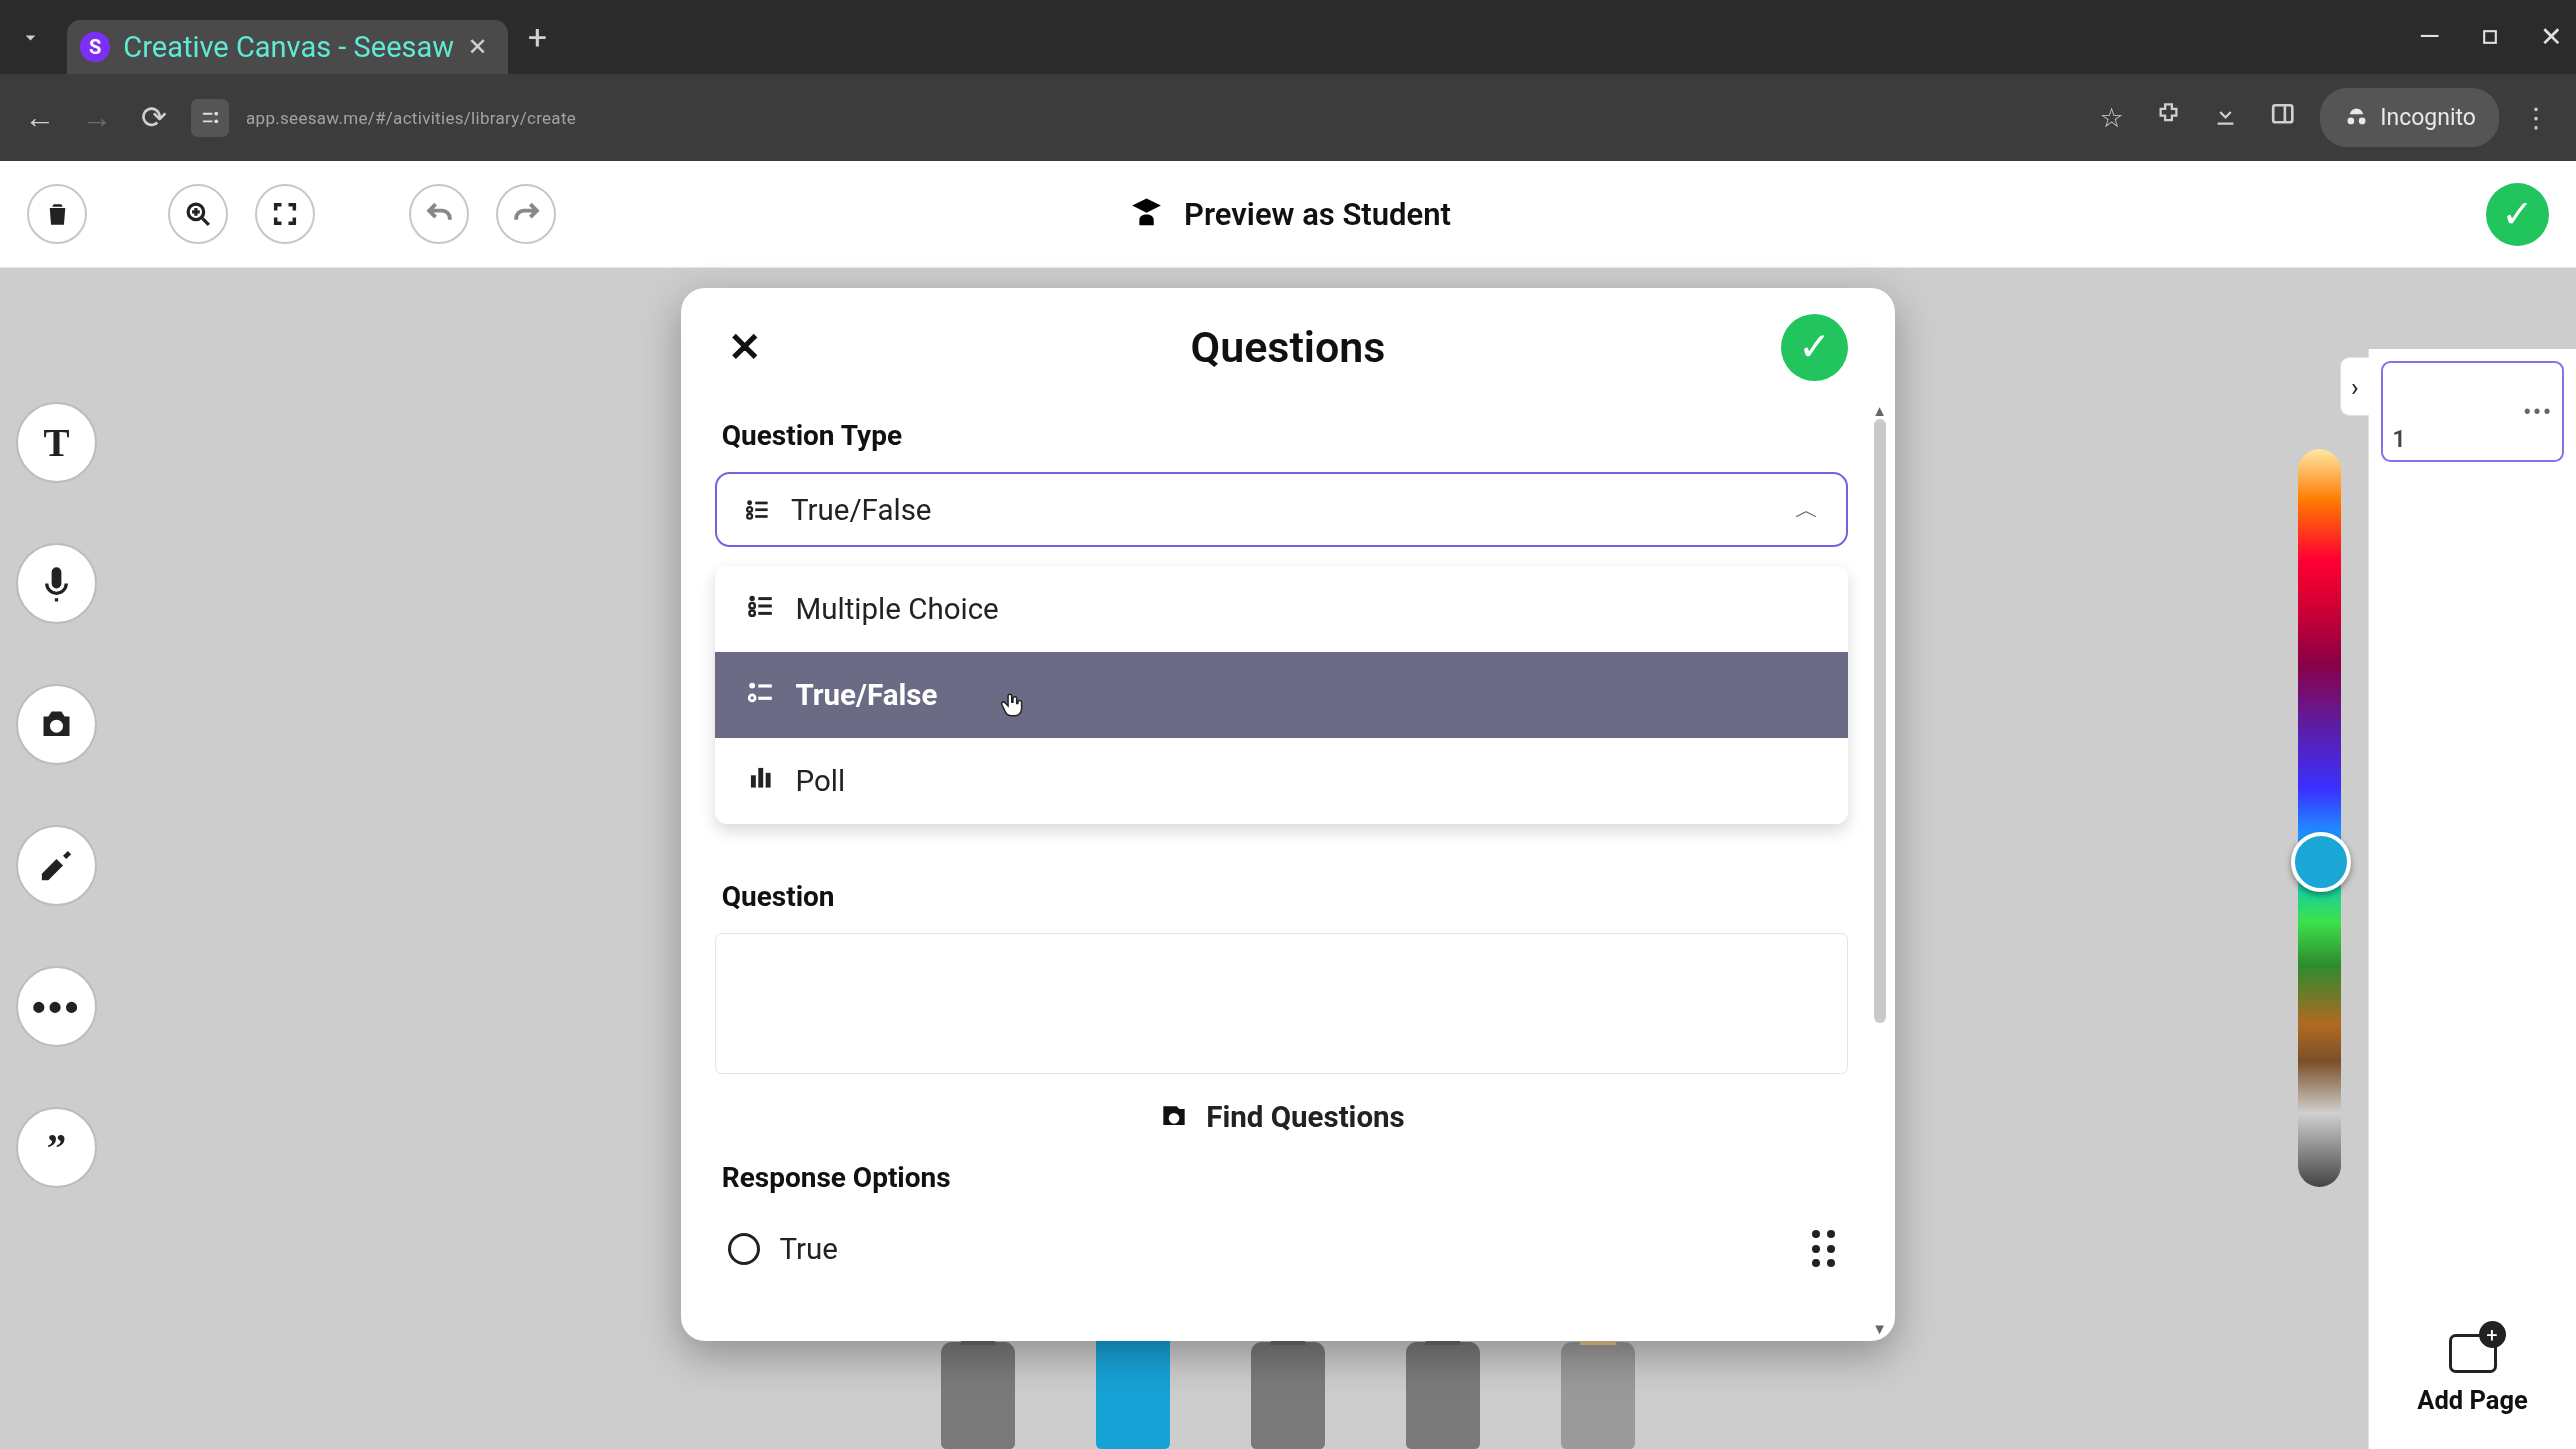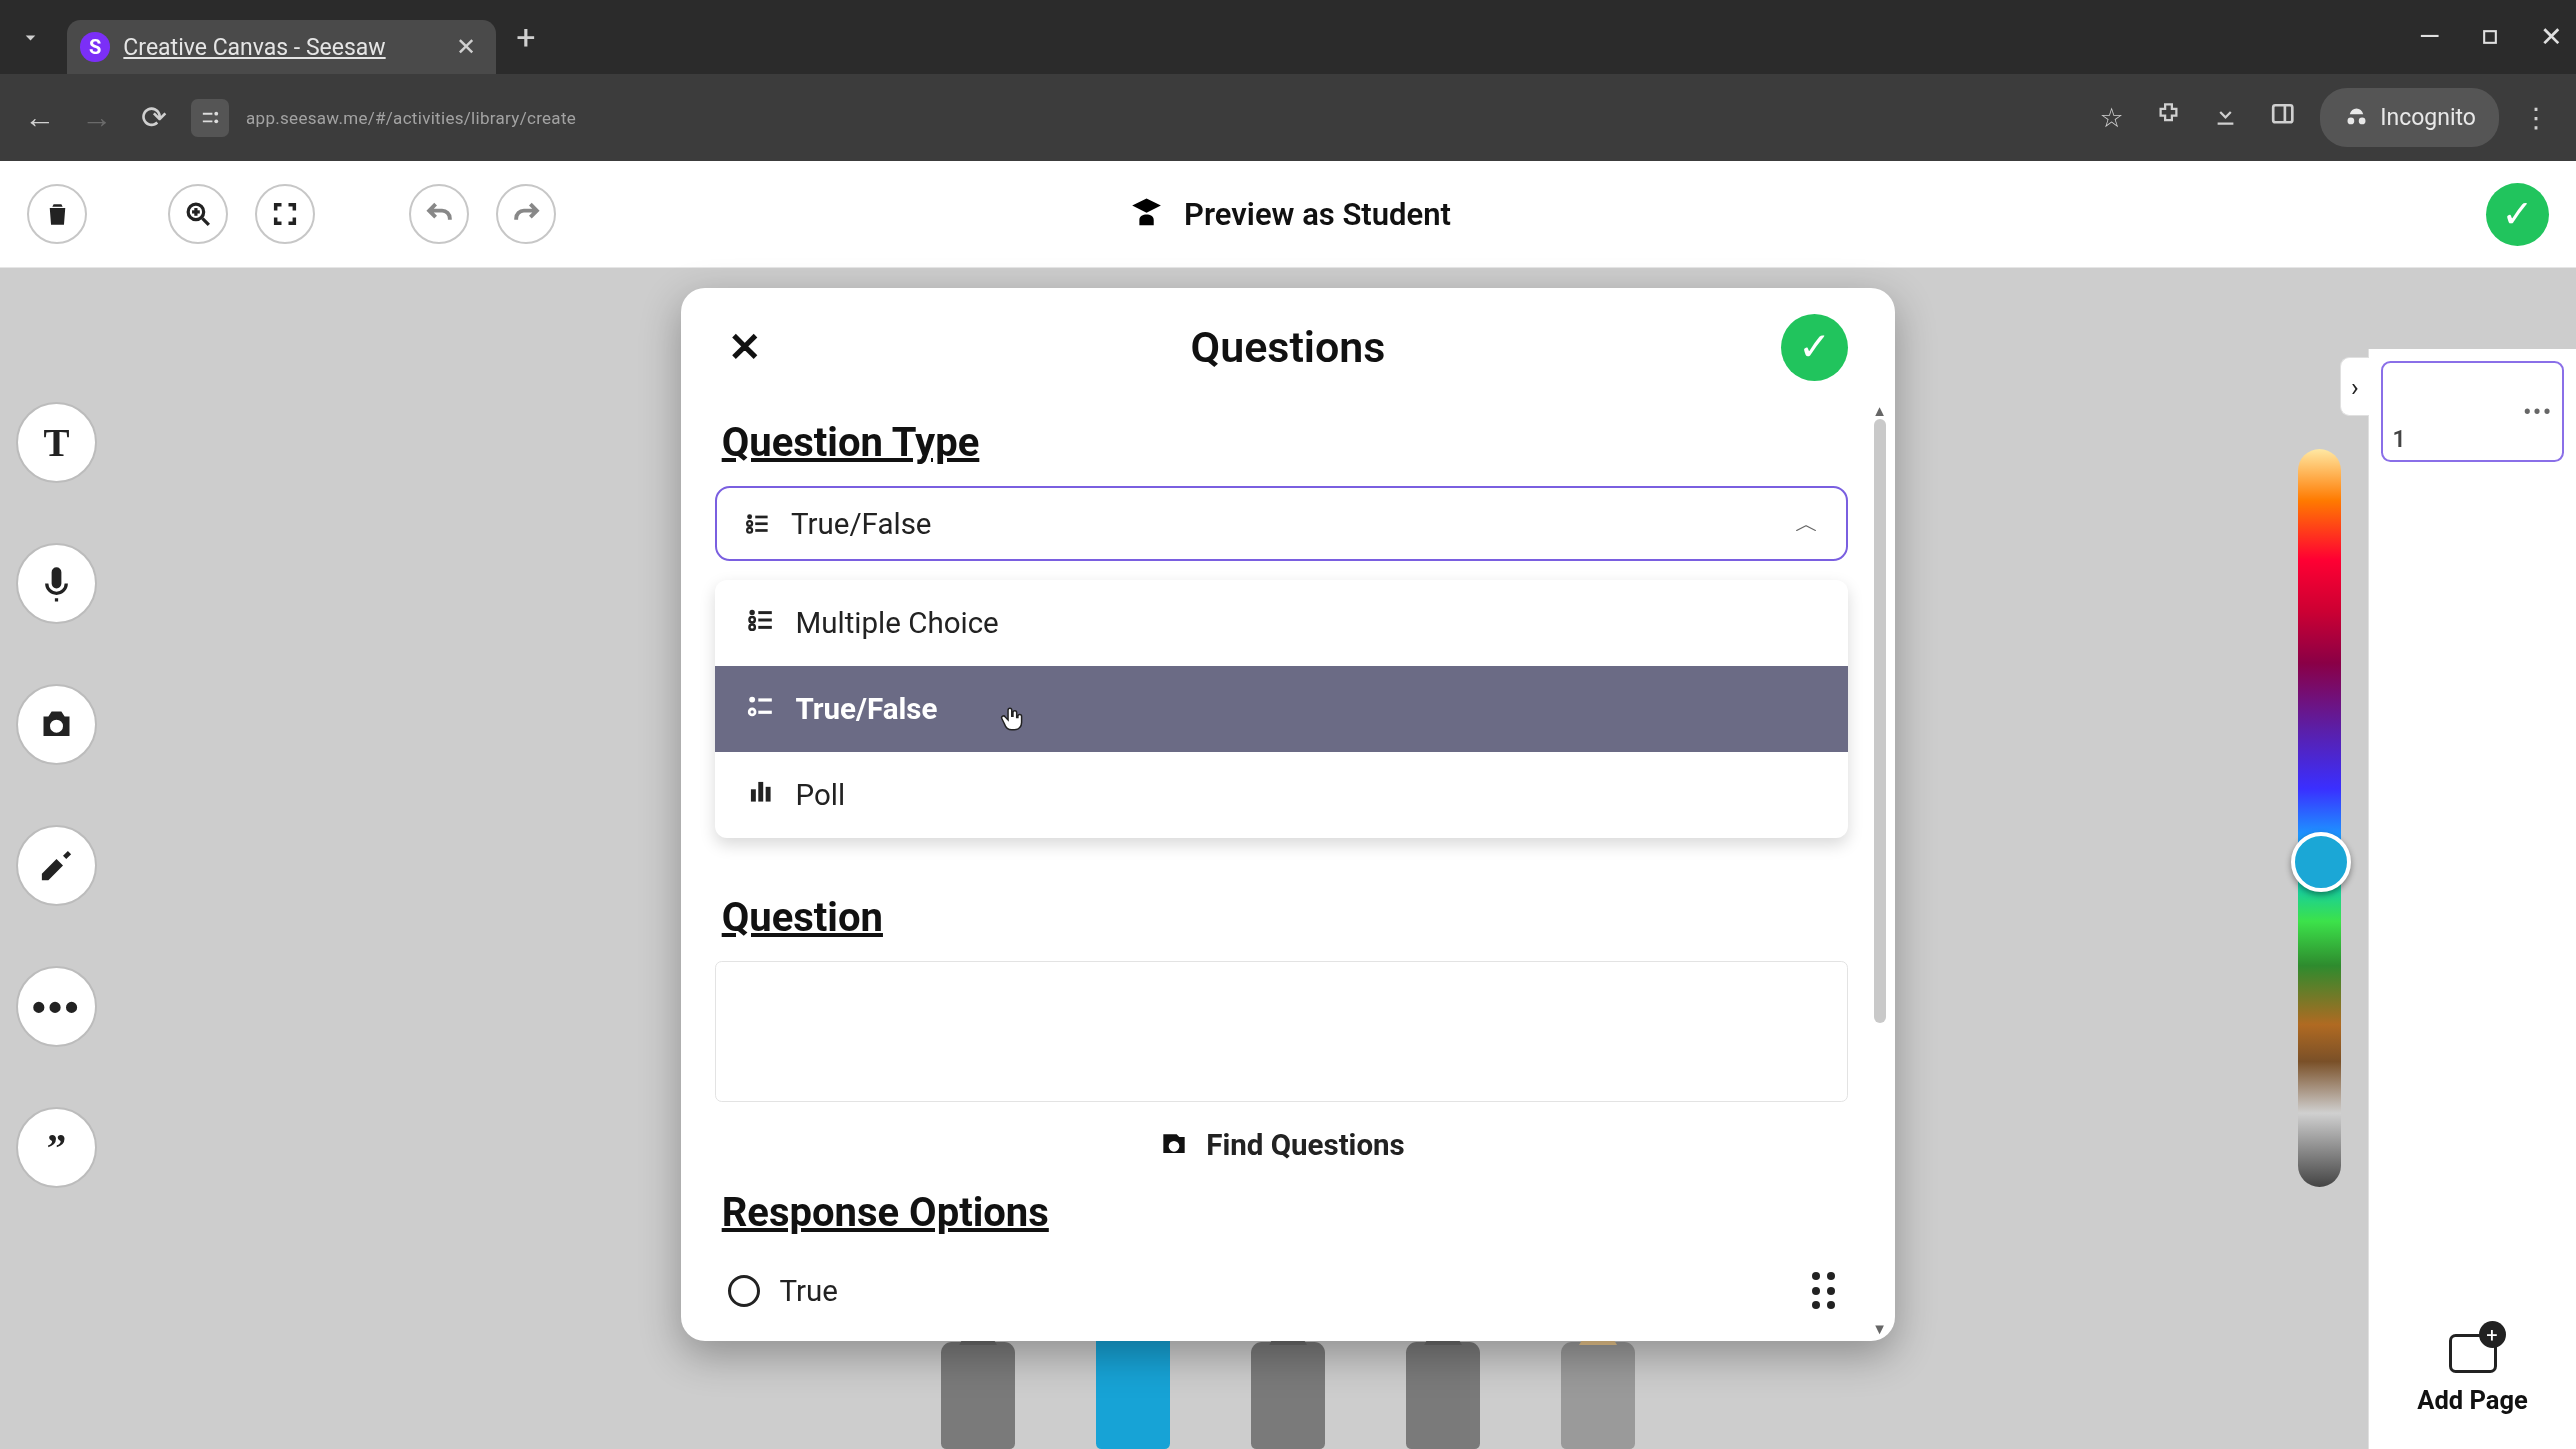--- a/index.html
+++ b/index.html
@@ -4,21 +4,21 @@
 <style>
   * { box-sizing: border-box; margin: 0; padding: 0; font-family: -apple-system, BlinkMacSystemFont, "Segoe UI", Roboto, Arial, sans-serif; }
   html, body { width: 2576px; height: 1449px; overflow: hidden; background: #fff; }
 
   
   .browser { width: 100%; height: 100%; display: flex; flex-direction: column; background:#2b2b2b; }
   .tabbar { height: 74px; background:#2b2b2b; display:flex; align-items:flex-end; padding: 0 13.4px 0 6.7px; gap: 13.4px; }
   .tab-dropdown { width:47px; height:47px; display:flex; align-items:center; justify-content:center; color:#d0d0d0; font-size:27px; cursor:pointer; align-self:center;}
   .tab { display:flex; align-items:center; background:#4a4a4a; border-radius:13.4px 13.4px 0 0; height:54px; padding:0 20px 0 13.4px; gap:13.4px; min-width:429px; }
   .favicon { width:29.5px; height:29.5px; border-radius:50%; background:#7b2ff7; color:#fff; display:flex; align-items:center; justify-content:center; font-weight:700; font-size:20px; }
-  .tab-title { color:#e5e5e5; font-size:23px; flex:1;text-decoration:underline; }
+  .tab-title { color:#5eead4; font-size:29px; flex:1; }
   .tab-close { color:#cfcfcf; font-size:24px; cursor:pointer; }
   .new-tab { color:#d0d0d0; font-size:34px; align-self:center; cursor:pointer; margin-left:6.7px;}
   .window-controls { margin-left:auto; display:flex; gap:40px; color:#e0e0e0; align-self:center; }
   .window-controls span { font-size:27px; cursor:pointer; display:flex; align-items:center; justify-content:center;}
 
   .addrbar { height:87px; background:#3c3c3c; display:flex; align-items:center; padding:0 20px; gap:17px; }
   .nav-btn { width:40px; height:40px; display:flex; align-items:center; justify-content:center; color:#d0d0d0; font-size:31px; cursor:pointer; }
   .nav-btn.disabled { color:#6a6a6a; }
   .site-btn { width:38px; height:38px; border-radius:6.7px; background:#555; display:flex; align-items:center; justify-content:center; color:#ddd; font-size:19px; }
   .url { flex:1; color:#a3a3a3; font-size:17px; letter-spacing:0.3px; }
@@ -76,21 +76,21 @@
   .modal-confirm { position:absolute; right:47px; width:67px; height:67px; border-radius:50%; background:#21c45d; display:flex; align-items:center; justify-content:center; color:#fff; font-size:39px; cursor:pointer; }
 
   .modal-body { flex:1; overflow:hidden; position:relative; padding:0 47px 0 34px; }
   .modal-scroll { position:absolute; right:8px; top:6.7px; bottom:6.7px; width:16px; }
   .modal-scroll .track { position:absolute; inset:0; }
   .modal-scroll .thumb { position:absolute; right:1.3px; top:13.4px; width:12px; height:604px; background:#c9c9c9; border-radius:6.7px; }
   .modal-scroll .arrow { position:absolute; right:0; font-size:14.8px; color:#666; cursor:pointer;}
   .modal-scroll .arrow.up { top:-4px; }
   .modal-scroll .arrow.down { bottom:-4px; }
 
-  .section-label { font-size:40px; font-weight:700; color:#111; margin:20px 0 20px 6.7px;text-decoration:underline; }
+  .section-label { font-size:28px; font-weight:700; color:#111; margin:20px 0 20px 6.7px; }
 
   .select-box { border:2.7px solid #7a5fe0; border-radius:14.8px; height:75px; display:flex; align-items:center; padding:0 27px; font-size:29.5px; color:#222; cursor:pointer; background:#fff; }
   .select-box .ico { margin-right:20px; display:flex; }
   .select-box .chev { margin-left:auto; font-size:24px; color:#666; }
 
   .options { margin-top:19px; border-radius:12px; box-shadow:0 6.7px 16px rgba(0,0,0,0.15); overflow:hidden; background:#fff; }
   .option { height:86px; display:flex; align-items:center; padding:0 31px; font-size:29.5px; color:#222; cursor:pointer; gap:20px; }
   .option.selected { background:#6b6b85; color:#fff; font-weight:700; }
   .option .ico svg { width:29.5px; height:29.5px; }
   .option.selected .ico svg { fill:#fff; }

